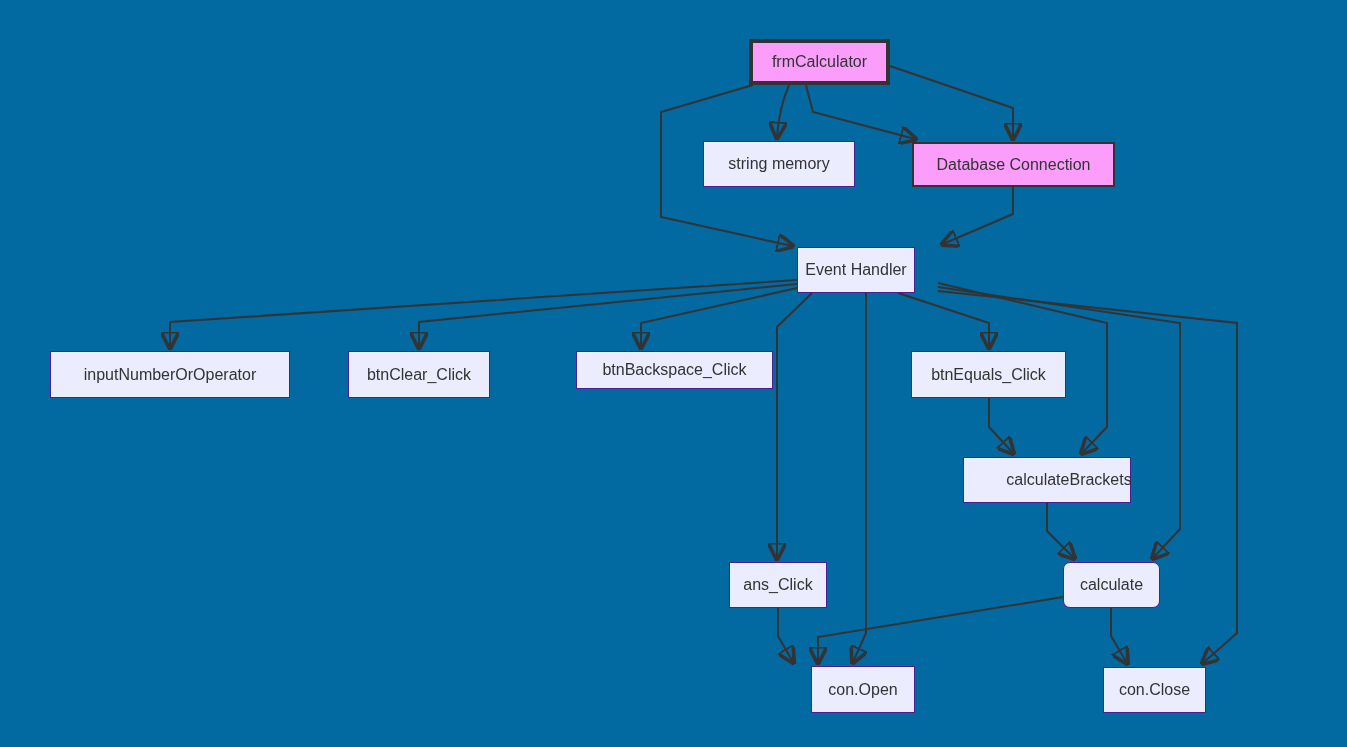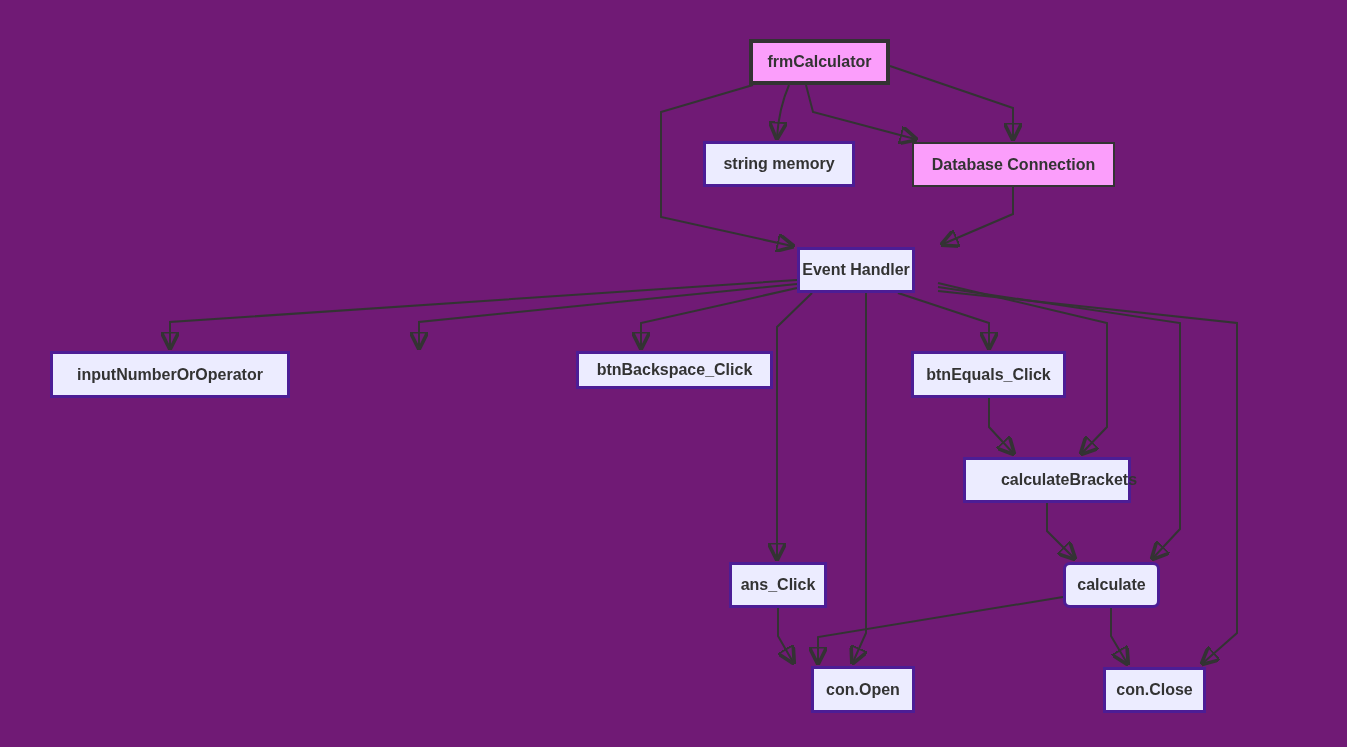--- a/index.html
+++ b/index.html
@@ -5,23 +5,22 @@
   html, body {
     margin: 0;
     padding: 0;
     background: #ffffff;
     font-family: "Liberation Sans", "DejaVu Sans", sans-serif;
   }
   .canvas {
     position: relative;
     width: 1347px;
     height: 747px;
-    background: #701a75;
+    background: #0369a1;
     overflow: hidden;
-    font-weight: bold;
   }
   .edges-svg {
     position: absolute;
     left: 0;
     top: 0;
     width: 1347px;
     height: 747px;
   }
   .edges-svg path {
     fill: none;
@@ -29,21 +28,21 @@
     stroke-width: 2px;
     stroke-linejoin: miter;
   }
   .node {
     position: absolute;
     box-sizing: border-box;
     display: flex;
     align-items: center;
     justify-content: center;
     background: #ECECFF;
-    border: 3px solid #4c1d95;
+    border: 1px solid #4c1d95;
     color: #333333;
     font-size: 16px;
     white-space: nowrap;
     text-align: center;
   }
   .node.pink {
     background: #fb9efb;
     border: 2px solid #333333;
   }
   .node.pink-thick {
@@ -85,20 +84,21 @@
   <div class="node pink pink-thick" style="left:749px; top:39px; width:141px; height:46px;">frmCalculator</div>
 
   <div class="node" style="left:703px; top:141px; width:152px; height:46px;">string memory</div>
 
   <div class="node pink" style="left:912px; top:142px; width:203px; height:45px;">Database Connection</div>
 
   <div class="node" style="left:797px; top:247px; width:118px; height:46px;">Event Handler</div>
 
   <div class="node" style="left:50px; top:351px; width:240px; height:47px;">inputNumberOrOperator</div>
 
+  <div class="node" style="left:348px; top:351px; width:142px; height:47px;">btnClear_Click</div>
 
   <div class="node" style="left:548px; top:351px; width:197px; height:38px;margin-left:28px;">btnBackspace_Click</div>
 
   <div class="node" style="left:911px; top:351px; width:155px; height:47px;">btnEquals_Click</div>
 
   <div class="node" style="left:963px; top:457px; width:168px; height:46px;padding-left:44px;">calculateBrackets</div>
 
   <div class="node" style="left:729px; top:562px; width:98px; height:46px;">ans_Click</div>
 
   <div class="node" style="left:1063px; top:562px; width:97px; height:46px;border-radius:7px;">calculate</div>

